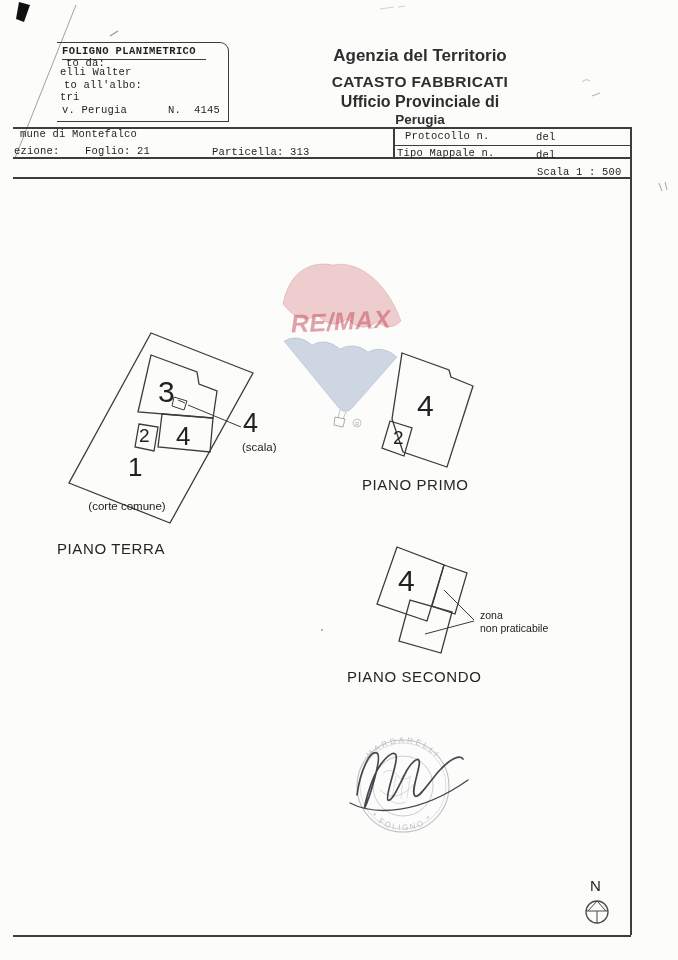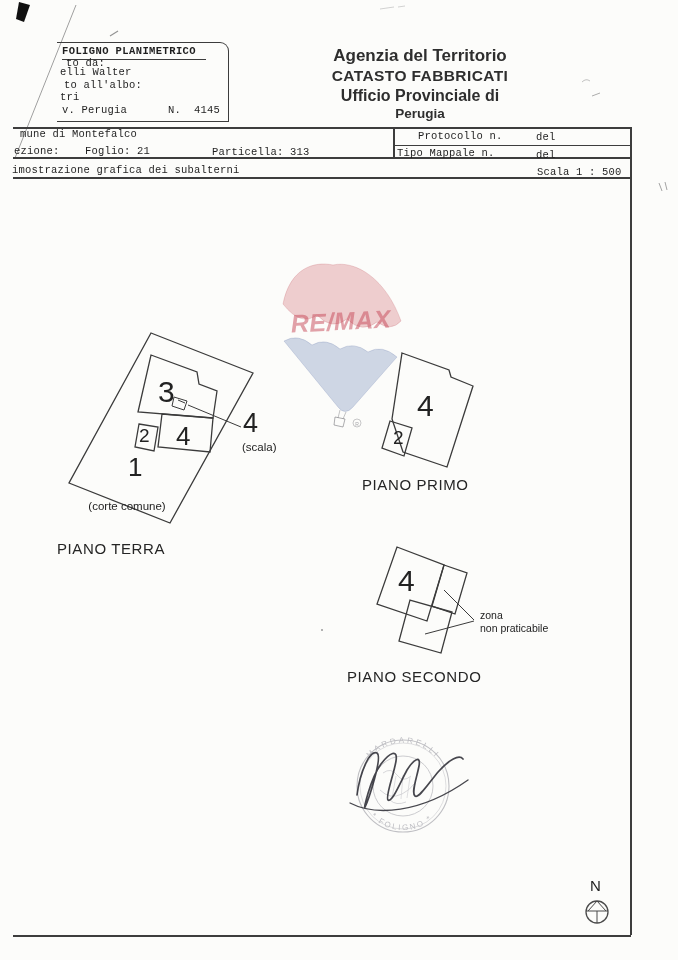--- a/index.html
+++ b/index.html
@@ -5,21 +5,21 @@
   html,body{margin:0;padding:0;background:#e8e8e6;}
   .page{position:relative;width:678px;height:960px;background:#fcfcfa;overflow:hidden;
         font-family:"Liberation Sans",sans-serif;}
   .mono{position:absolute;font-family:"Liberation Mono","DejaVu Sans Mono",monospace;
         color:#1f1f1f;font-size:10.5px;white-space:pre;letter-spacing:.2px;}
   .lbl{position:absolute;font-family:"Liberation Sans",sans-serif;color:#222;white-space:pre;}
   .ln{position:absolute;background:#3d3d3d;}
   .agency{position:absolute;left:325px;top:46px;width:190px;text-align:center;color:#2e2e2e;}
   .agency div{line-height:1.12;}
   .ag1{font-size:17px;font-weight:bold;}
-  .ag2{font-size:15.5px;font-weight:bold;letter-spacing:.4px;margin-top:2px;}
+  .ag2{font-size:15.5px;font-weight:bold;letter-spacing:.4px;margin-top:8px;}
   .ag3{font-size:16px;font-weight:bold;margin-top:3px;}
   .ag4{font-size:13.5px;font-weight:bold;margin-top:1px;}
   .ebox{position:absolute;left:57px;top:42px;width:171px;height:78px;
         border-top:1.4px solid #3c3c3c;border-right:1.4px solid #3c3c3c;
         border-bottom:1.4px solid #3c3c3c;border-top-right-radius:9px;}
   .etitle{position:absolute;left:62px;top:45px;width:144px;font-weight:bold;
           border-bottom:1.2px solid #3c3c3c;padding-bottom:2px;letter-spacing:.4px;}
   svg{position:absolute;left:0;top:0;pointer-events:none;}
   .plantitle{font-size:15px;letter-spacing:.6px;color:#252525;}
 </style>
@@ -124,25 +124,24 @@
   <div class="ln" style="left:13px;top:157px;width:617px;height:1.5px;"></div>
   <div class="ln" style="left:13px;top:177px;width:617px;height:1.5px;"></div>
   <div class="ln" style="left:393px;top:127px;width:1.5px;height:31px;"></div>
   <div class="ln" style="left:630px;top:127px;width:1.5px;height:808px;"></div>
   <div class="ln" style="left:13px;top:935px;width:618px;height:1.5px;"></div>
 
   <div class="mono" style="left:20px;top:128px;">mune di Montefalco</div>
   <div class="mono" style="left:14px;top:145px;">ezione:</div>
   <div class="mono" style="left:85px;top:145px;">Foglio: 21</div>
   <div class="mono" style="left:212px;top:146px;">Particella: 313</div>
-  <div class="mono" style="left:418px;top:130px;">Protocollo n.</div>
+  <div class="mono" style="left:405px;top:130px;">Protocollo n.</div>
   <div class="mono" style="left:536px;top:131px;">del</div>
   <div class="mono" style="left:397px;top:147px;">Tipo Mappale n.</div>
   <div class="mono" style="left:536px;top:149px;">del</div>
-  <div class="mono" style="left:12px;top:164px;">imostrazione grafica dei subalterni</div>
   <div class="mono" style="left:537px;top:166px;">Scala 1 : 500</div>
 
   <div class="lbl" style="left:158px;top:375px;font-size:30px;">3</div>
   <div class="lbl" style="left:139px;top:425px;font-size:19px;">2</div>
   <div class="lbl" style="left:176px;top:421px;font-size:26px;">4</div>
   <div class="lbl" style="left:128px;top:452px;font-size:26px;">1</div>
   <div class="lbl" style="left:66px;top:464px;width:122px;text-align:center;font-size:11.5px;margin-top:36px;">(corte comune)</div>
   <div class="lbl" style="left:243px;top:408px;font-size:27px;">4</div>
   <div class="lbl" style="left:242px;top:441px;font-size:11.5px;">(scala)</div>
   <div class="lbl plantitle" style="left:57px;top:540px;">PIANO TERRA</div>

